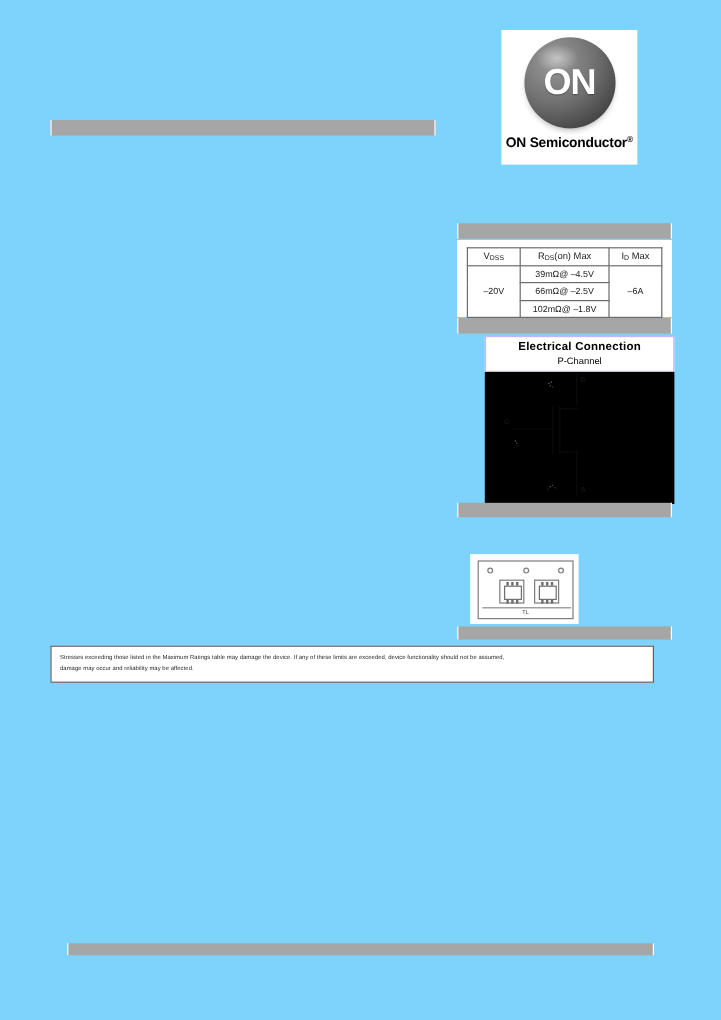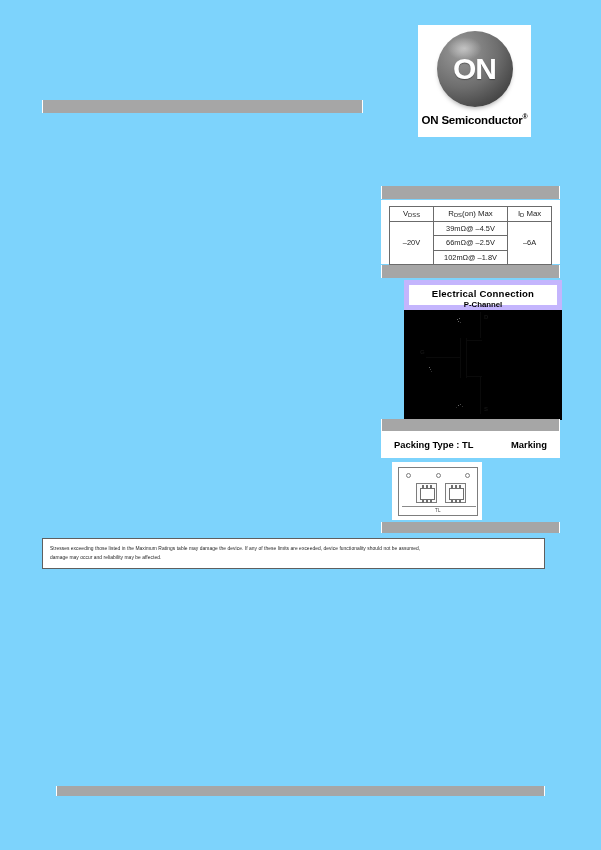--- a/index.html
+++ b/index.html
@@ -136,35 +136,35 @@
   .sub { font-size: 5.8px; vertical-align: baseline; position: relative; top: 1.2px; }
 
   
   #econn-header {
     position: absolute;
     left: 404px;
     top: 280px;
     width: 158px;
     height: 30px;
     background: #ffffff;
-    border: 5px solid #c4b5fd;
+    border: 1px solid #c4b5fd;
     box-sizing: border-box;
     text-align: center;
     padding-top: 4px;
   }
   #econn-title {
     font-size: 9.6px;
     font-weight: bold;
     color: #000000;
     letter-spacing: 0.2px;
     line-height: 1.1;
   }
   #econn-subtitle {
     font-size: 7.8px;
-    font-weight: bold;
+    font-weight: normal;
     color: #000000;
     line-height: 1.3;
   }
   
   #econn-schematic {
     position: absolute;
     left: 404px;
     top: 310px;
     width: 158px;
     height: 110px;
@@ -361,24 +361,20 @@
     <span class="spark" style="left:58px; top:96px; background:#333333;"></span>
     <span class="spark" style="left:52px; top:97px; background:#2a2a2a;"></span>
 
     <span class="pin-label" style="left:80px; top:4px;">D</span>
     <span class="pin-label" style="left:16px; top:39px;">G</span>
     <span class="pin-label" style="left:80px; top:96px;">S</span>
   </div>
 
   <div class="grey-bar" id="packing-bar" style="left:381px; top:419px; width:179px; height:12px; padding:3px 0 0 6px;"></div>
 
-  <div id="packing-header">
-    <span>Packing Type : TL</span>
-    <span>Marking</span>
-  </div>
 
   <div id="packing-figure">
     <div id="tape">
       <span class="sprocket" style="left:7px;  top:5px;"></span>
       <span class="sprocket" style="left:37px; top:5px;"></span>
       <span class="sprocket" style="left:66px; top:5px;"></span>
 
       <div class="soic" style="left:17px; top:15px;">
         <div class="body"></div>
         <span class="lead" style="left:5px;  top:1px;"></span>

